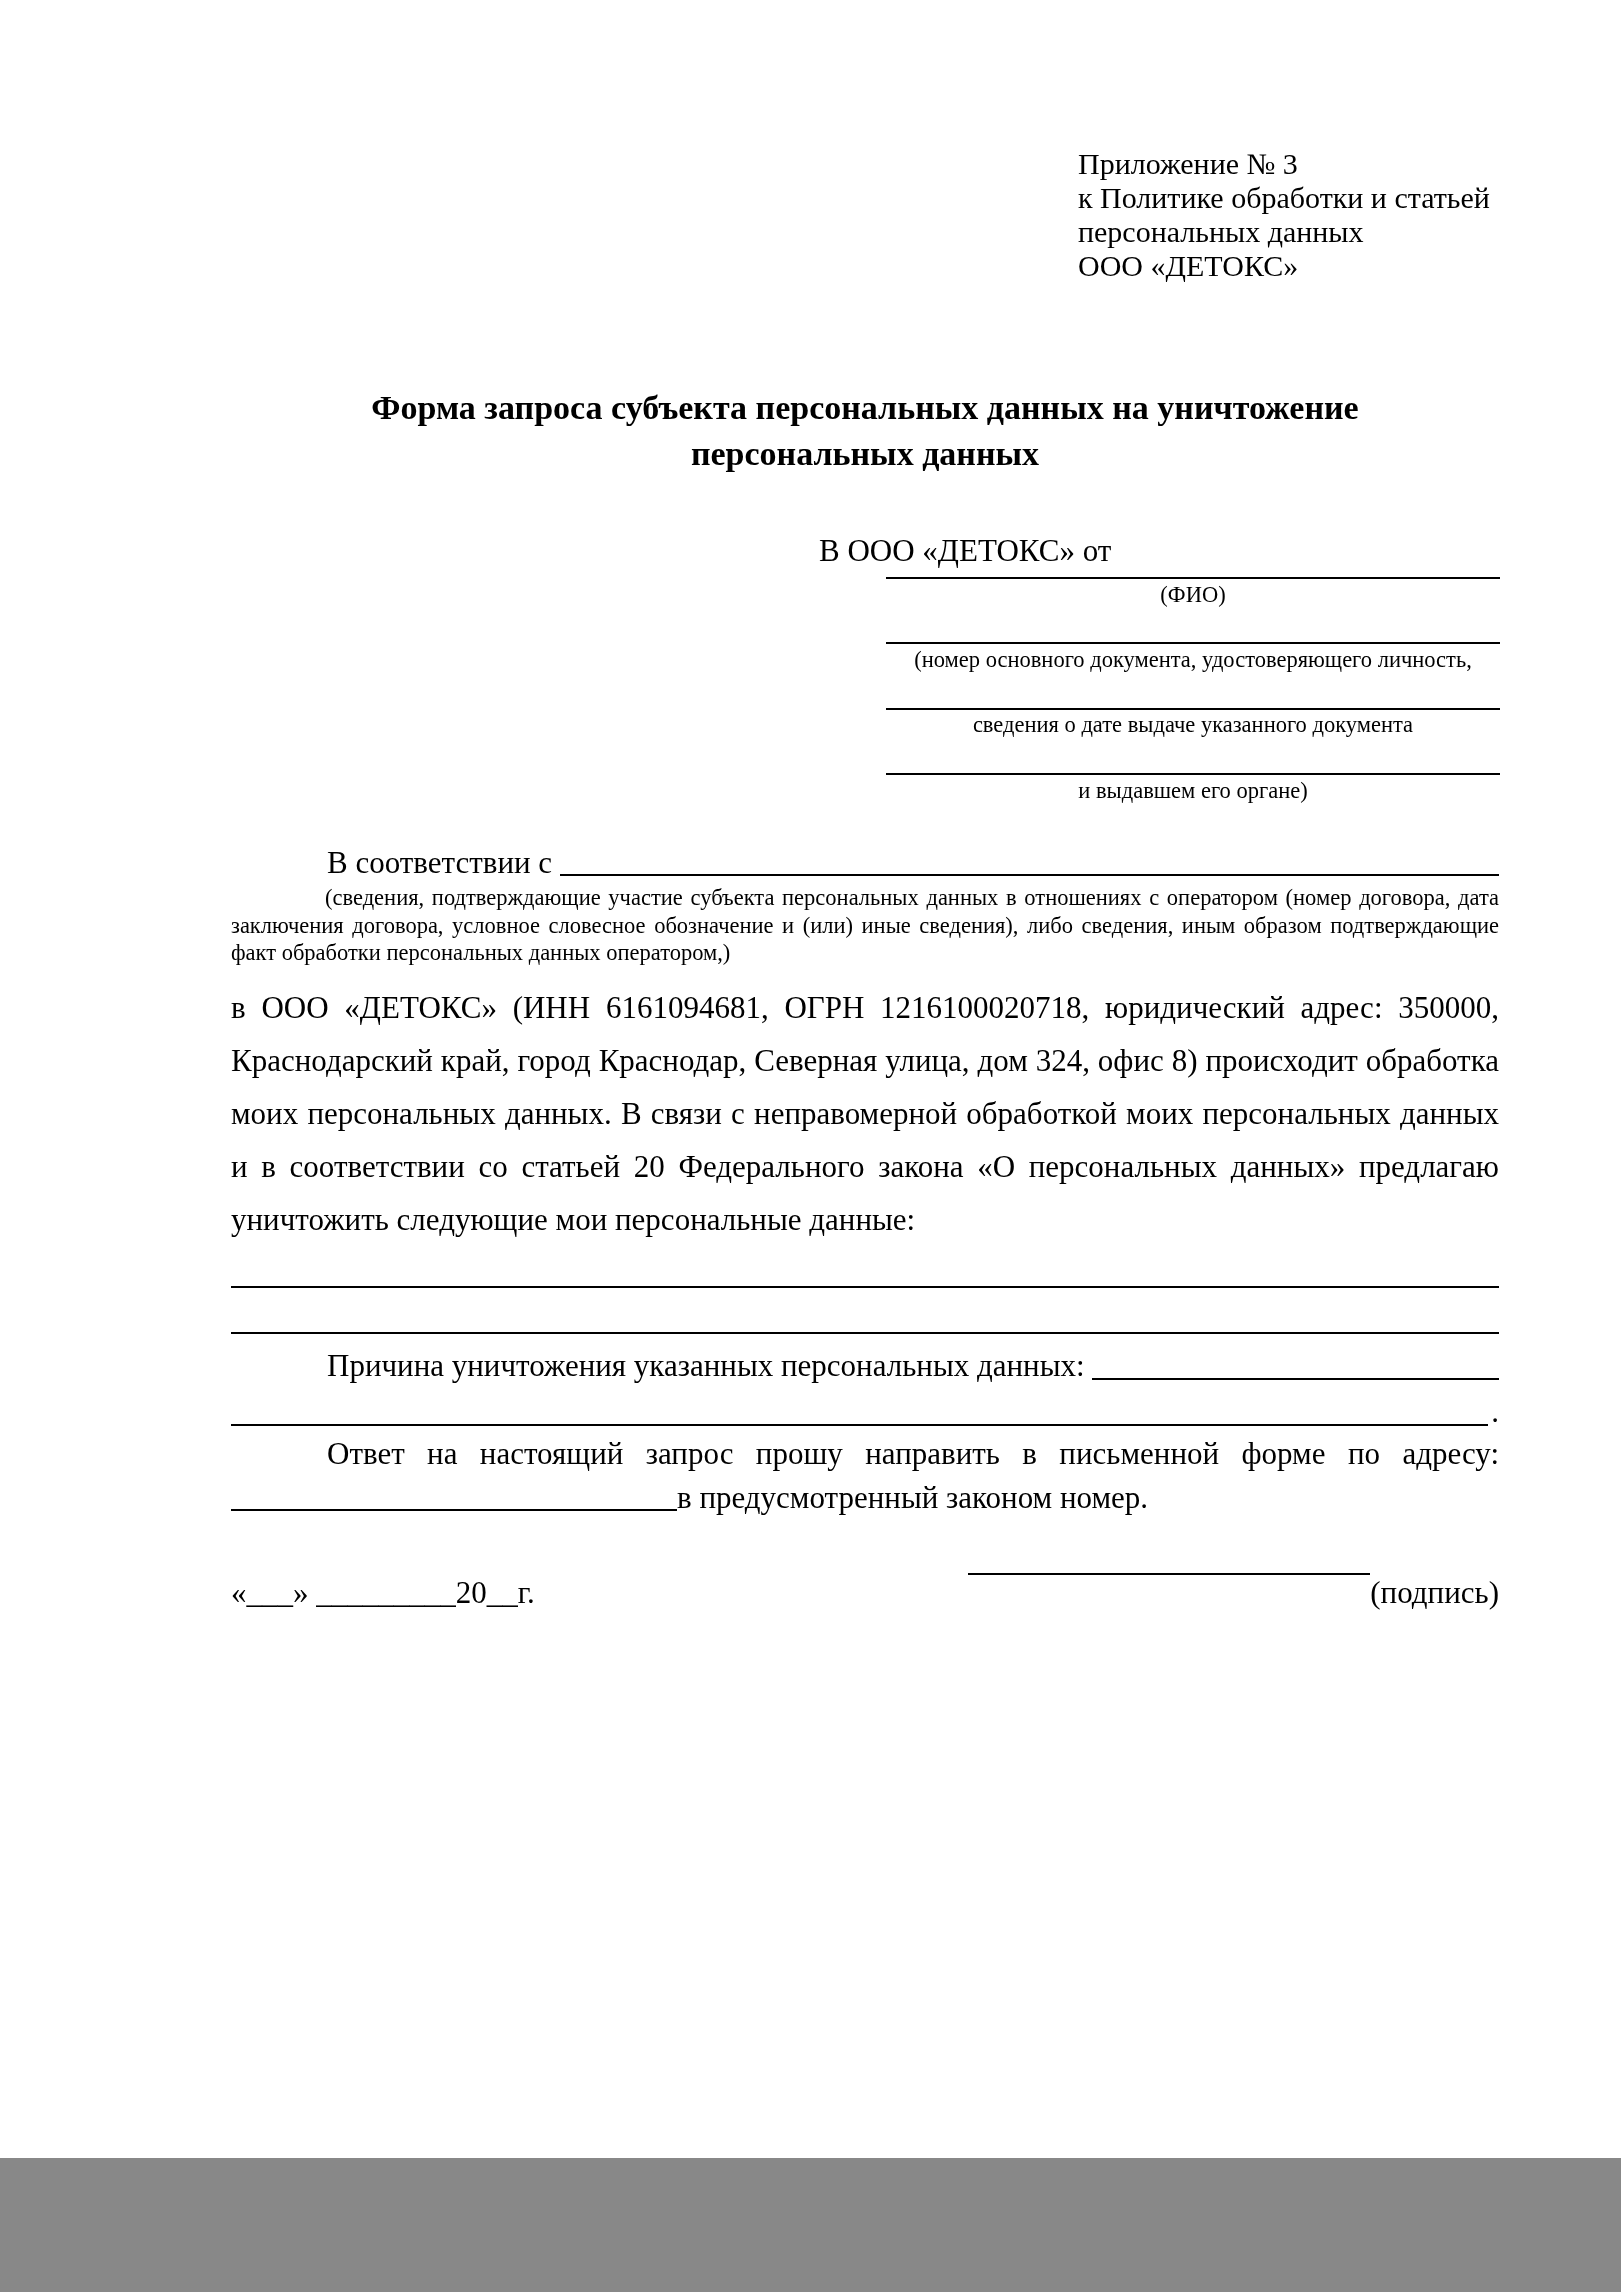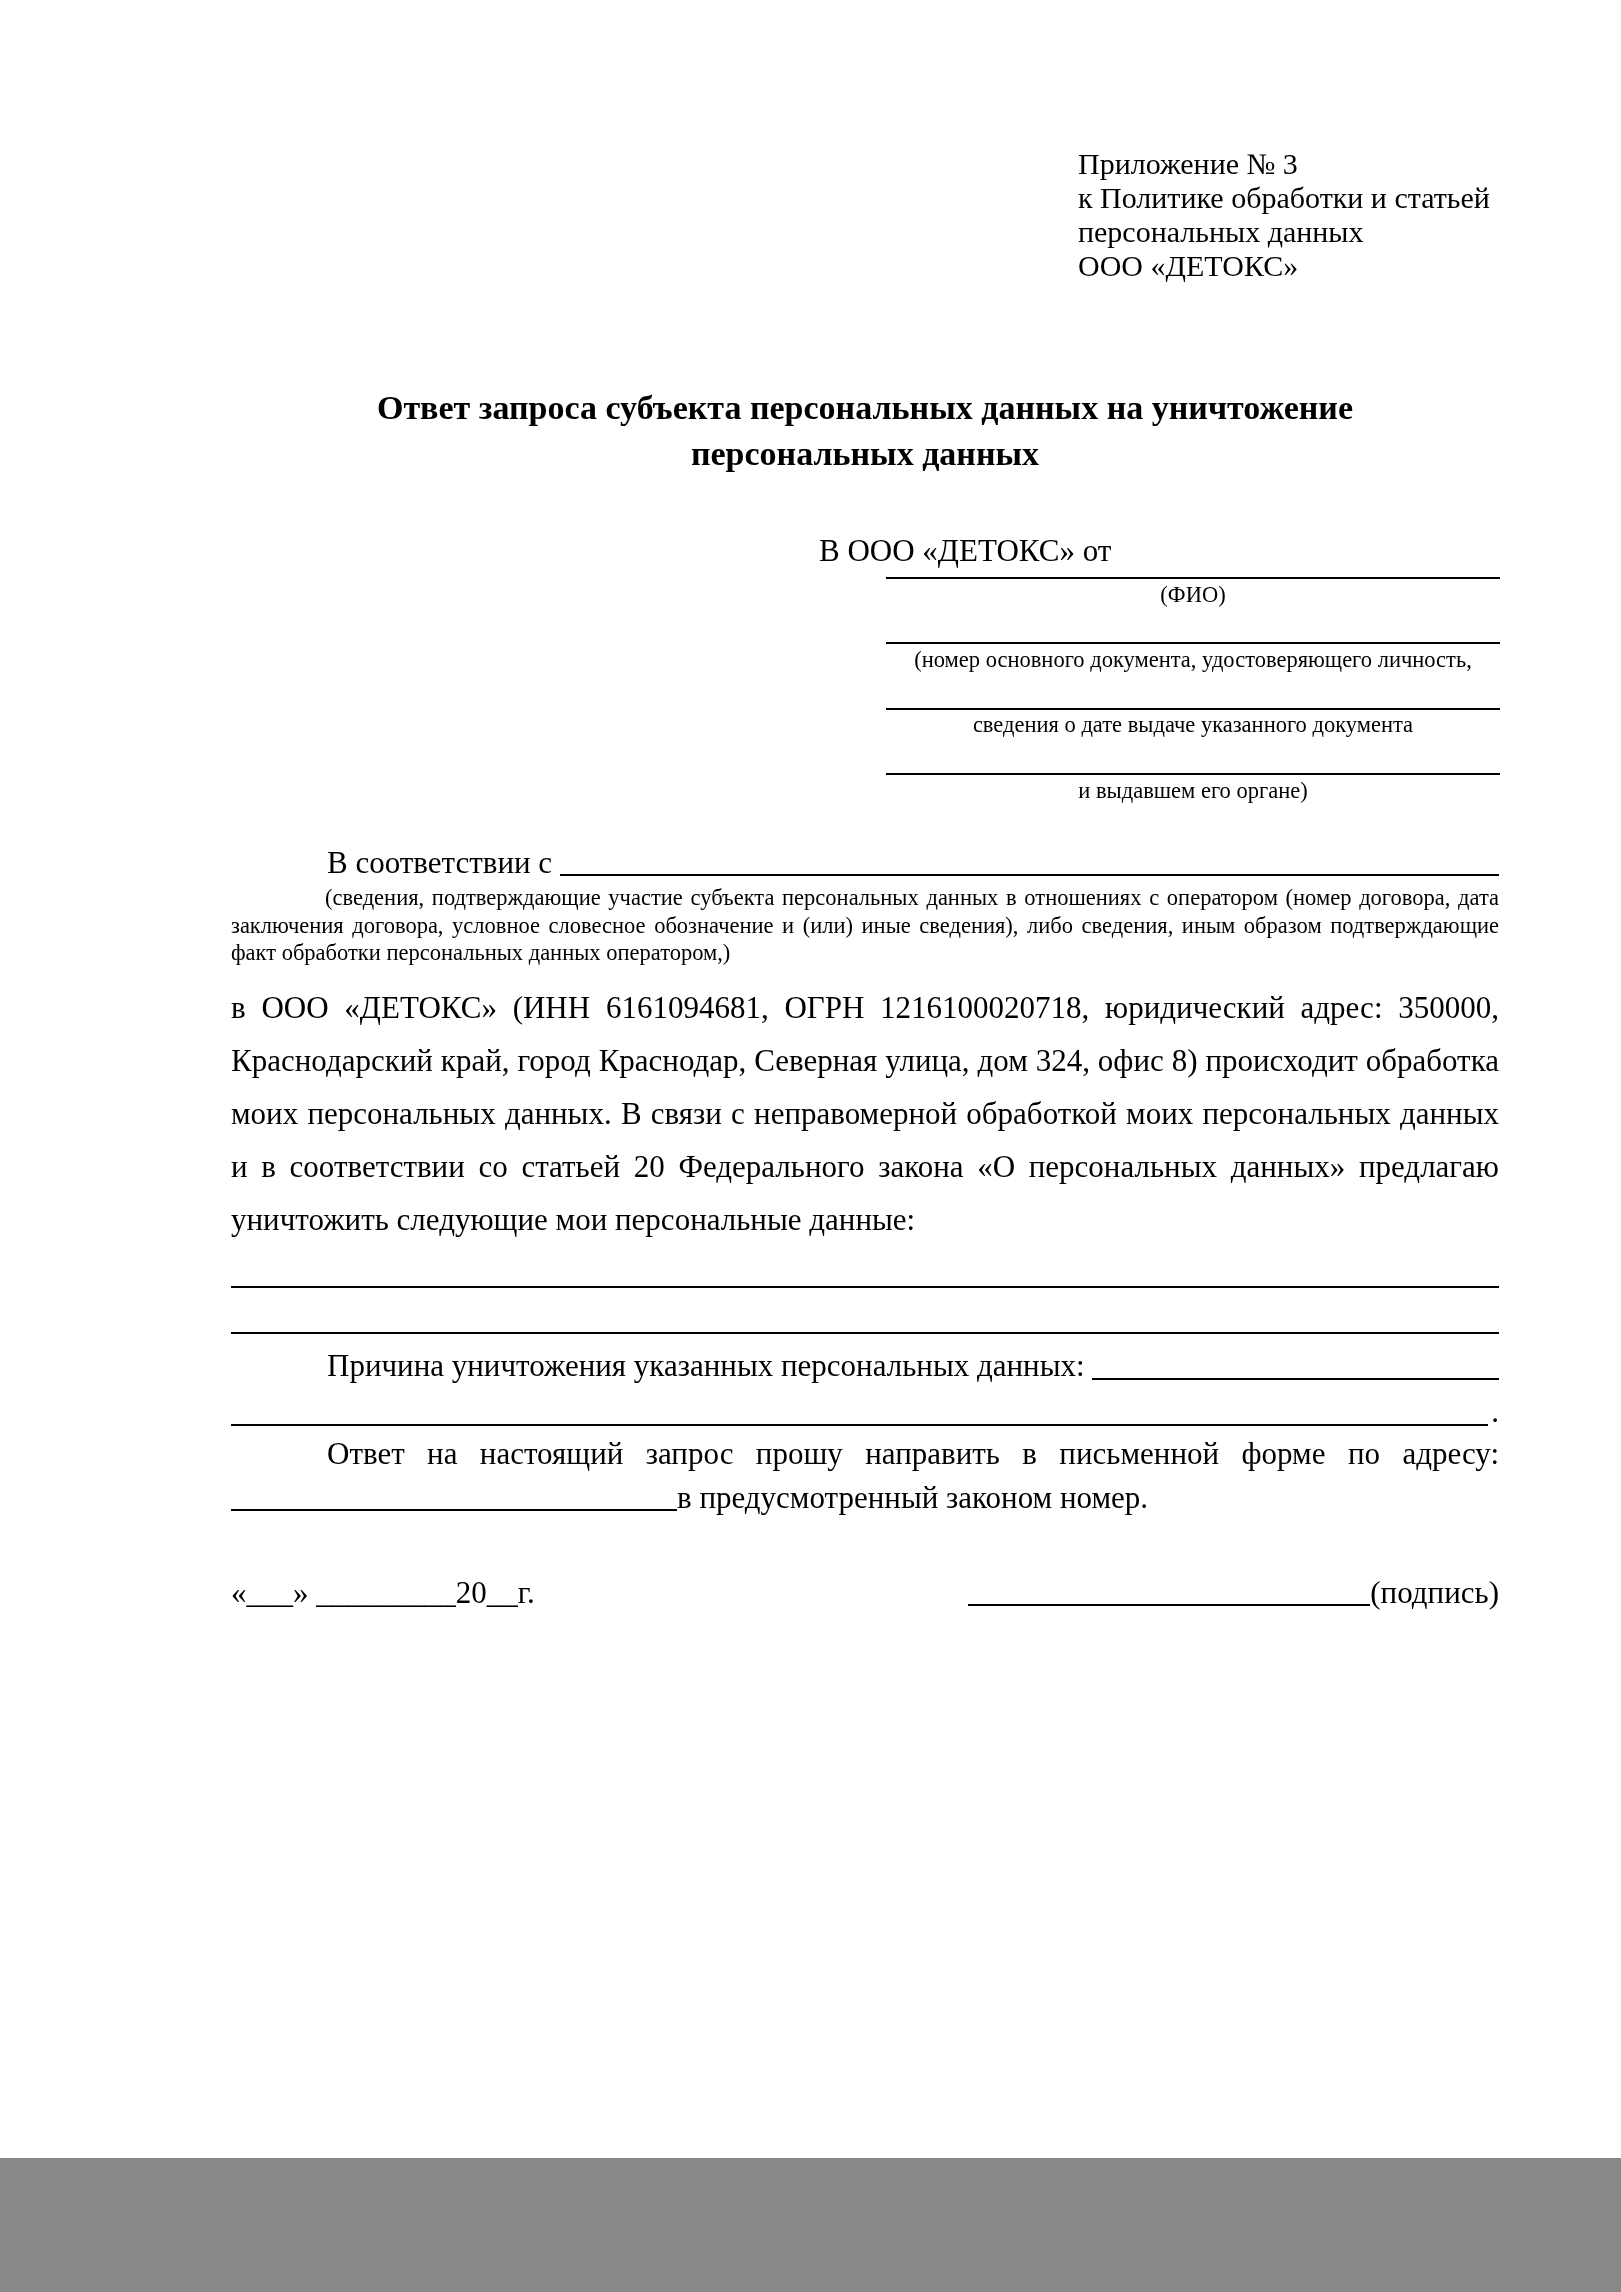--- a/index.html
+++ b/index.html
@@ -59,37 +59,37 @@
   }
 
   .tailrow { height:43px; }
   .blank-fixed { flex:none; width:446px; border-bottom:2.9px solid #000; margin-bottom:4.9px; }
 
   .datesig {
     margin-top:57px;
     display:flex; justify-content:space-between; align-items:flex-end;
     line-height:39px;
   }
-  .sig-group { display:flex; align-items:flex-end; }
+  .sig-group { display:flex; align-items:flex-start; }
   .sig-line { width:402px; border-bottom:2.9px solid #000; margin-bottom:5.9px; }
 </style>
 </head>
 <body>
 
 <div class="page">
 
   <div class="appendix">
     <div>Приложение № 3</div>
     <div>к Политике обработки и статьей</div>
     <div>персональных данных</div>
     <div>ООО «ДЕТОКС»</div>
   </div>
 
   <div class="doc-title">
-    <div>Ответ запроса субъекта персональных данных на уничтожение</div>
+    <div>Форма запроса субъекта персональных данных на уничтожение</div>
     <div>персональных данных</div>
   </div>
 
   <div class="addressee">В ООО «ДЕТОКС» от</div>
 
   <div class="fields">
     <div class="ufield">
       <div class="uline"></div>
       <div class="ucaption">(ФИО)</div>
     </div>

